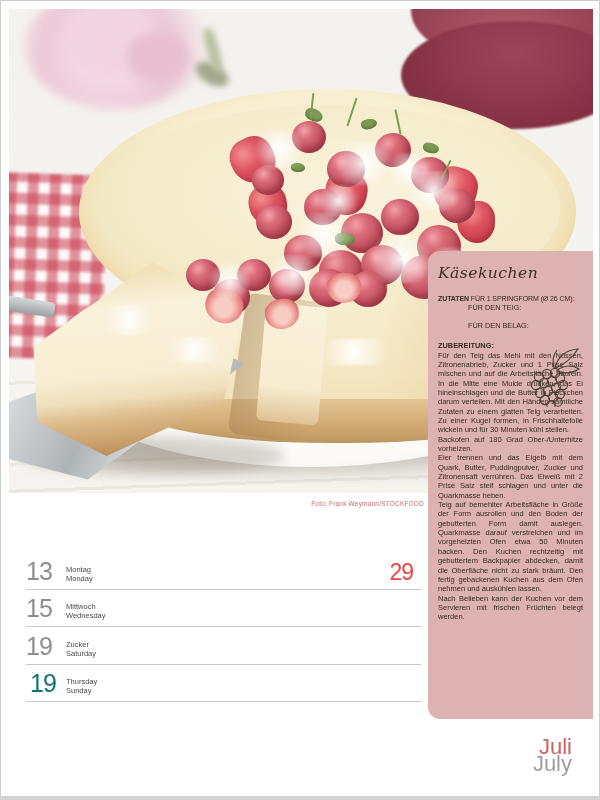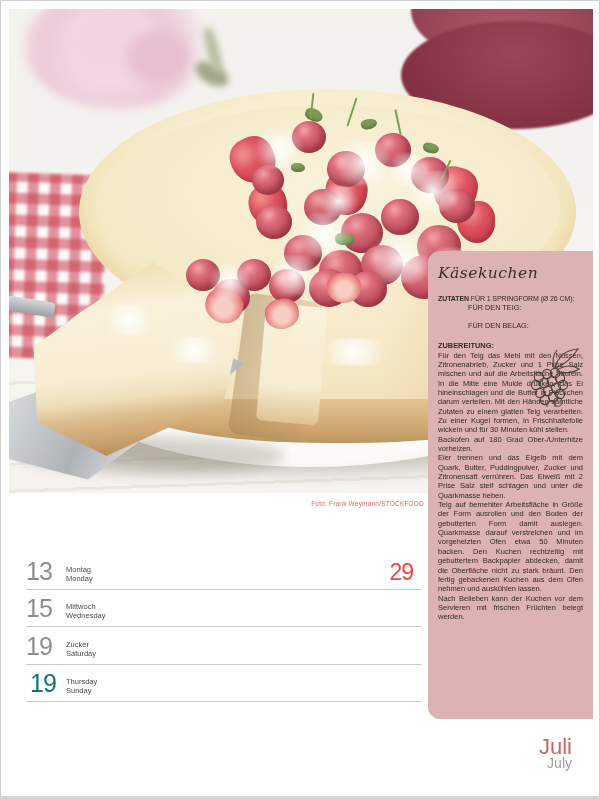--- a/index.html
+++ b/index.html
@@ -86,21 +86,21 @@
   .credit{position:absolute;top:499px;right:175px;font-size:6.5px;color:#cf6c6c;letter-spacing:.2px;}
   .calendar{position:absolute;left:25px;top:536px;width:395px;margin-top:15px;}
   .cal-row{position:relative;height:37.5px;border-bottom:1px solid #c9c9c9;display:flex;align-items:flex-end;}
   .day-num{font-size:25px;line-height:1;color:#8e8e8e;min-width:34px;letter-spacing:-1px;padding-bottom:5px;}
   .cal-row.sunday .day-num{color:#0f766e;text-align:center;}
   .day-names{font-size:7.5px;line-height:9px;color:#4b4b4b;padding-bottom:6px;margin-left:6px;}
   .moon{position:absolute;left:75px;bottom:15px;width:8px;height:8px;border-radius:50%;background:#4f4f4f;}
   .week-num{position:absolute;right:8px;bottom:5px;font-size:23px;line-height:1;color:#ef4444;letter-spacing:-1px;}
   .month{position:absolute;right:27px;top:737px;text-align:right;}
   .month .de{font-size:22px;line-height:17px;color:#cb6462;}
-  .month .en{font-size:14px;line-height:17px;color:#9e9e9e;}
+  .month .en{font-size:22px;line-height:17px;color:#9e9e9e;}
 </style>
 </head>
 <body>
 
 <div class="page">
 
   <div class="photo">
     <div class="cloth-top"></div>
     <div class="wood"></div>
     <div class="peony"></div>

